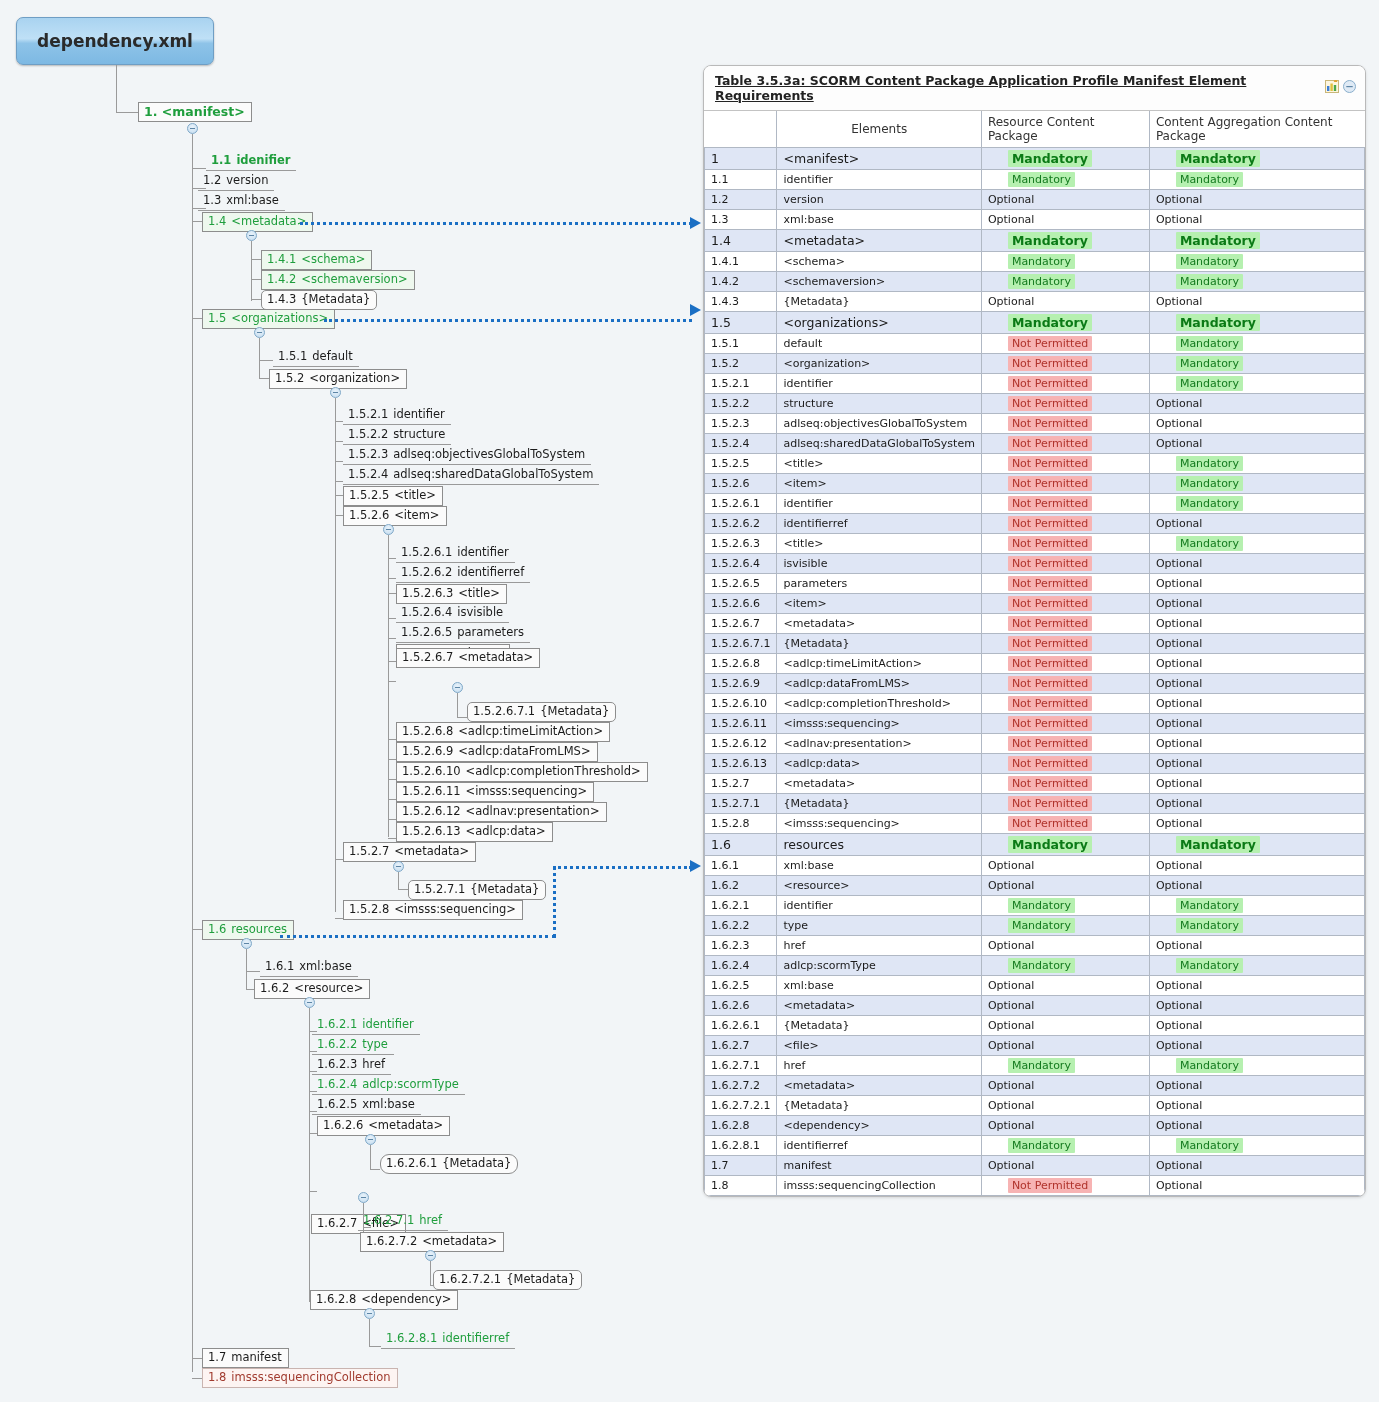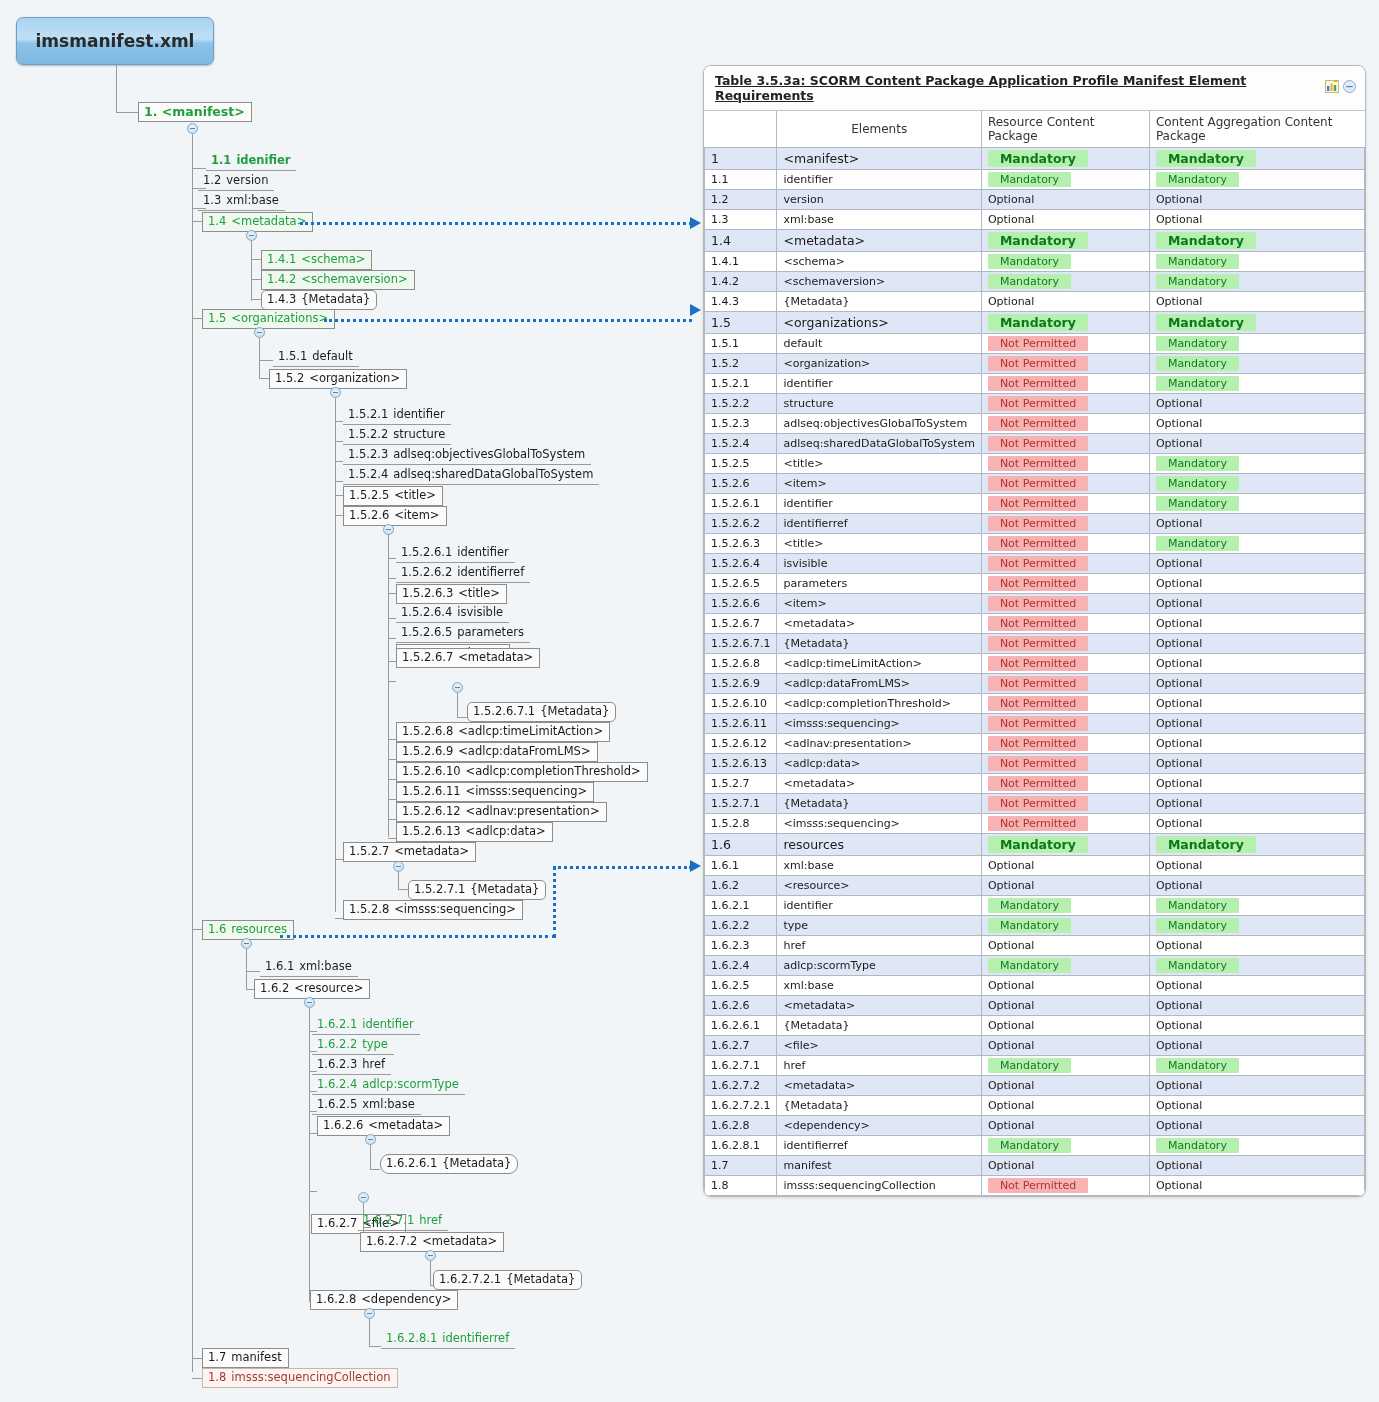--- a/index.html
+++ b/index.html
@@ -155,21 +155,21 @@
     font-size: 12.5px;
     border-top: 2px solid #8f9bb0;
     border-bottom: 2px solid #8f9bb0;
   }
   td.c-num { width: 68px; border-left: none; }
   td.c-el  { width: 192px; padding-left: 10px; }
   td.c-r   { width: 168px; }
   td.c-ca  { border-right: none; }
   tr:last-child td { border-bottom: none; }
 
-  .badge { padding: 1px 12px; border-radius: 1px; }
+  .badge { padding: 1px 4px; border-radius: 1px; margin-left: 20px; }
   .mand {
     background: #b6f0b0;
     color: #137a1e;
   }
   .mand-major {
     background: #b6f0b0;
     color: #0b7a16;
     font-weight: bold;
     font-size: 12.5px;
   }
@@ -178,21 +178,21 @@
     color: #b0332c;
   }
   .opt { color: #1b1b1b; }
 </style>
 </head>
 <body>
 
 <div id="page">
 
   <div id="root-node">
-    <span>imsmanifest.xml</span>
+    <span>dependency.xml</span>
   </div>
 
   <div class="vline" style="left:116px; top:65px; height:47px;"></div>
   <div class="hline" style="left:116px; top:112px; width:22px;"></div>
 
   <div class="tnode boxed bold" id="n-manifest" style="left:138px; top:102px; color:#1f9e3d;">
     <span>1. &lt;manifest&gt;</span>
   </div>
   <div class="collapse" style="left:187px; top:123px;"></div>
 

